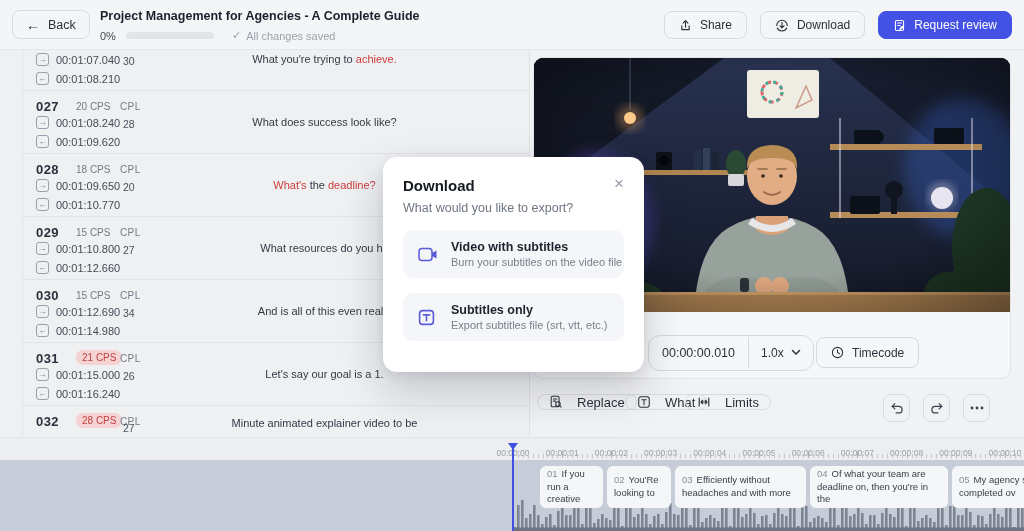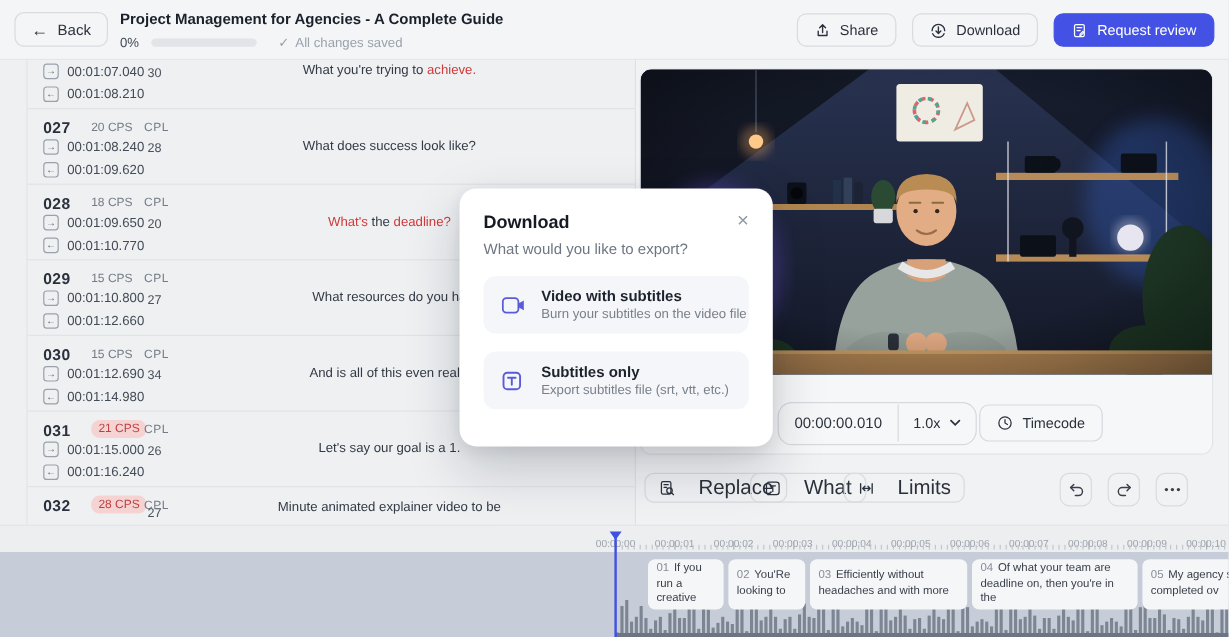--- a/index.html
+++ b/index.html
@@ -49,22 +49,22 @@
   .video-card{position:absolute;left:533px;top:7px;width:478px;height:322px;background:#f6f7f8;border:1px solid #e2e4e8;border-radius:10px;}
   .video-frame{position:absolute;left:0;top:0;width:476px;height:254px;border-radius:9px 9px 0 0;overflow:hidden;background:#141927;}
   .pc-bar{position:absolute;left:0;right:0;top:279px;height:31px;display:flex;align-items:center;}
   .ts-group{position:absolute;left:114px;height:36px;border:1px solid #d6d9de;border-radius:12px;display:flex;align-items:center;justify-content:center;}
   .time-disp{padding:0 13px;font-size:12.5px;color:#2c323c;}
   .ts-div{width:1px;height:31px;background:#d6d9de;}
   .speed{padding:0 12px;display:flex;align-items:center;gap:7px;font-size:12px;color:#2c323c;cursor:pointer;}
   .tc-btn{position:absolute;left:282px;height:31px;border:1px solid #d6d9de;border-radius:8px;display:flex;align-items:center;
     gap:8px;padding:0 14px;font-size:12px;color:#2c323c;background:transparent;cursor:pointer;}
   .tool-row{position:absolute;top:344px;left:533px;right:13px;height:28px;}
-  .tbtn{position:absolute;height:25px;border:1px solid #d8dbe0;border-radius:8px;background:transparent;display:flex;
-    align-items:center;gap:19px;padding:0 11px;font-size:17px;color:#2b313b;cursor:pointer;}
+  .tbtn{position:absolute;height:16px;border:1px solid #d8dbe0;border-radius:8px;background:transparent;display:flex;
+    align-items:center;gap:14px;padding:0 11px;font-size:13px;color:#2b313b;cursor:pointer;}
   .sqbtn{position:absolute;width:27px;height:28px;border:1px solid #d8dbe0;border-radius:8px;background:transparent;
     display:flex;align-items:center;justify-content:center;cursor:pointer;color:#3a414c;}
 
   
   .tl{position:absolute;left:0;top:437px;width:1024px;height:94px;overflow:hidden;}
   .ruler{position:absolute;left:0;top:0;width:100%;height:23px;background:#edeef0;border-top:1px solid #e0e2e5;}
   .rlbl{position:absolute;top:10px;transform:translateX(-50%);font-size:8.5px;color:#9aa1ab;white-space:nowrap;}
   .tick{position:absolute;bottom:2px;width:1px;background:#c3c7cd;}
   .tick.major{background:#aab0b8;}
   .track{position:absolute;left:0;top:23px;width:100%;height:71px;background:var(--track,#c6cdd8);}
@@ -360,21 +360,21 @@
           </svg>
         <span>Replace</span>
       </div>
       <div class="tbtn" style="left:92px">
         <svg width="14" height="14" viewBox="0 0 16 16" fill="none" stroke="#2b313b" stroke-width="1.2">
             <rect x="2" y="2" width="12" height="12" rx="2.5"></rect>
             <path d="M5.5 5.5 h5 M8 5.5 v5.5" stroke-linecap="round"></path>
           </svg>
         <span>What</span>
       </div>
-      <div class="tbtn" style="left:170px">
+      <div class="tbtn" style="left:152px">
         <svg width="14" height="14" viewBox="0 0 16 16" fill="none" stroke="#2b313b" stroke-width="1.3" stroke-linecap="round" stroke-linejoin="round">
             <path d="M2.5 3.5 v9 M13.5 3.5 v9 M4.5 8 h7 M6.5 6 L4.5 8 L6.5 10 M9.5 6 L11.5 8 L9.5 10"></path>
           </svg>
         <span>Limits</span>
       </div>
       <div class="sqbtn" style="right:101px">
         <svg width="14" height="13" viewBox="0 0 16 14" fill="none" stroke="#3a414c" stroke-width="1.4" stroke-linecap="round" stroke-linejoin="round">
             <path d="M5.5 1.5 L2.5 4.5 L5.5 7.5"></path>
             <path d="M2.5 4.5 h7.5 a3.8 3.8 0 0 1 0 7.6 h-3"></path>
           </svg>

